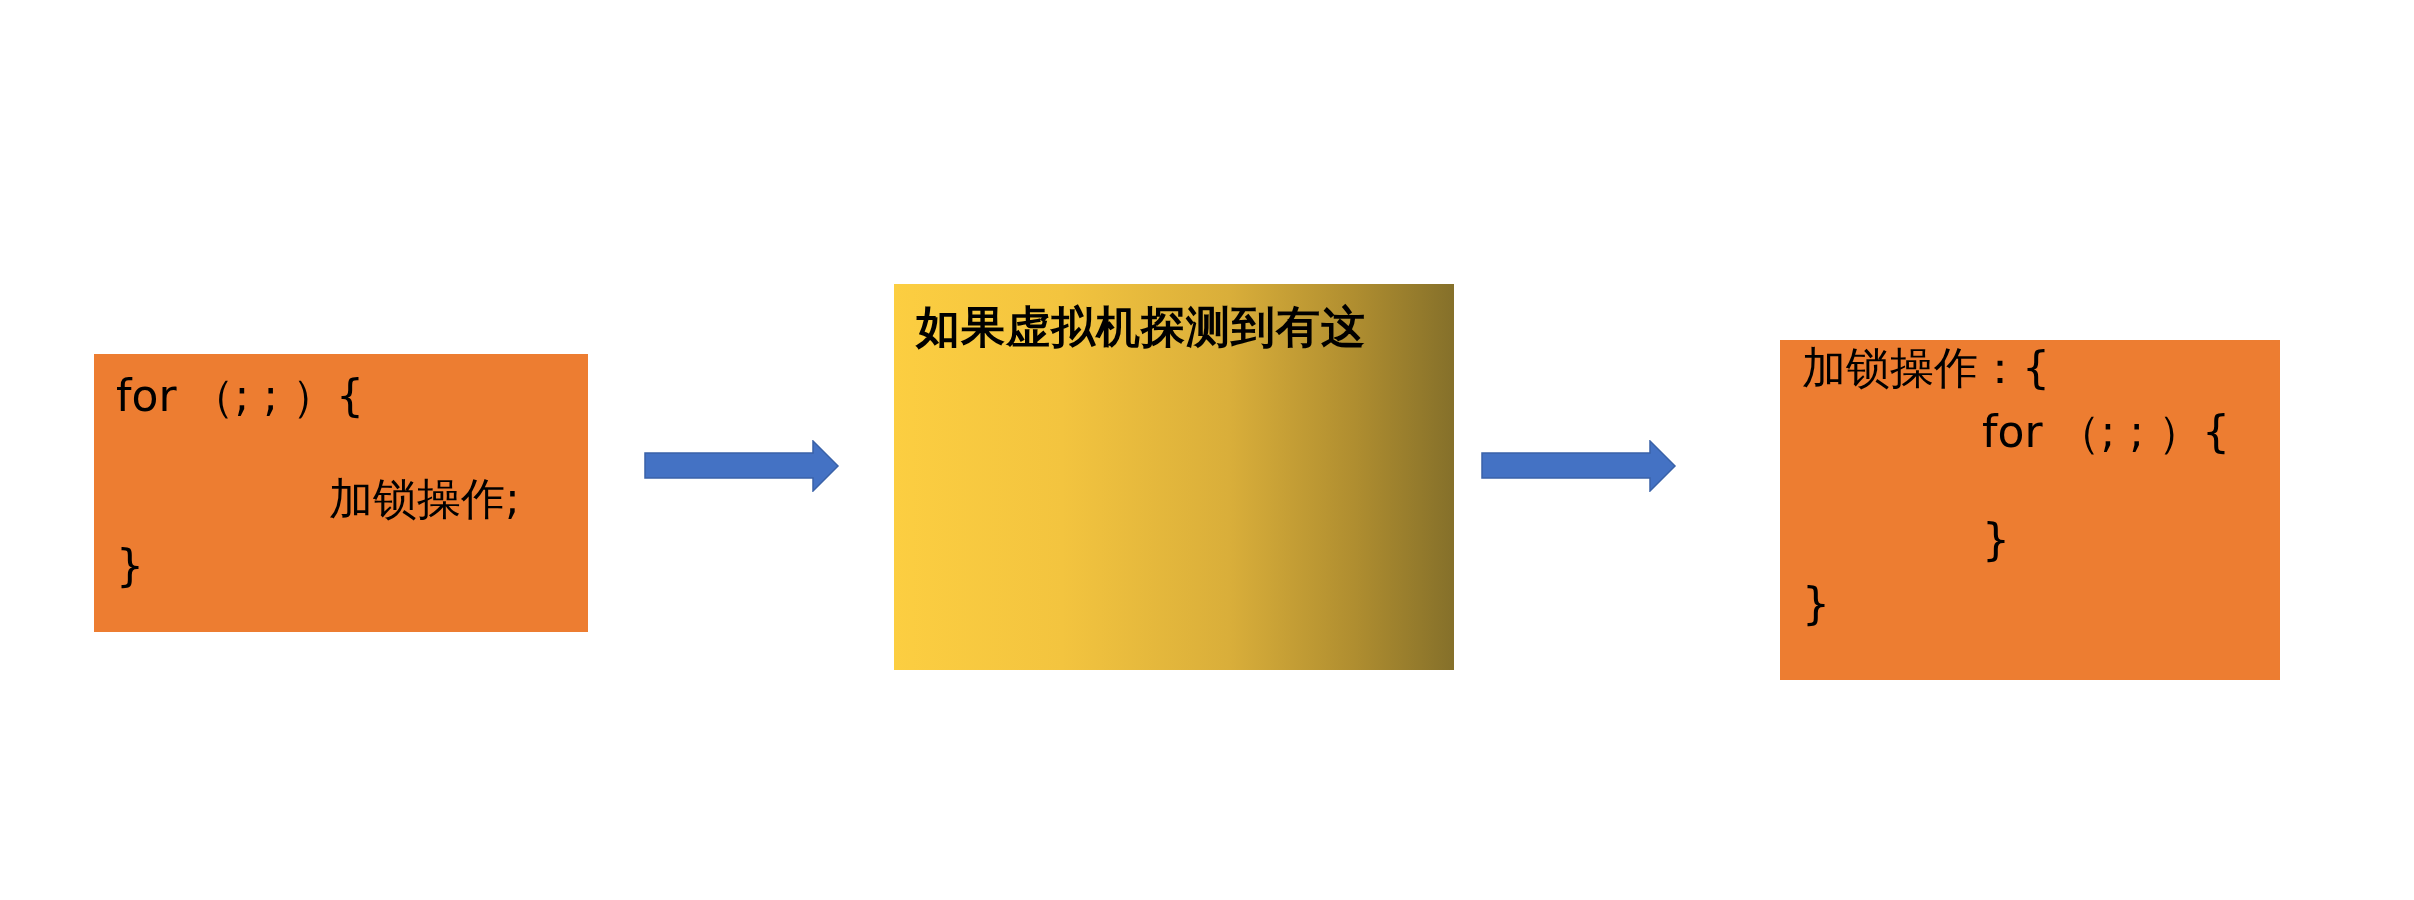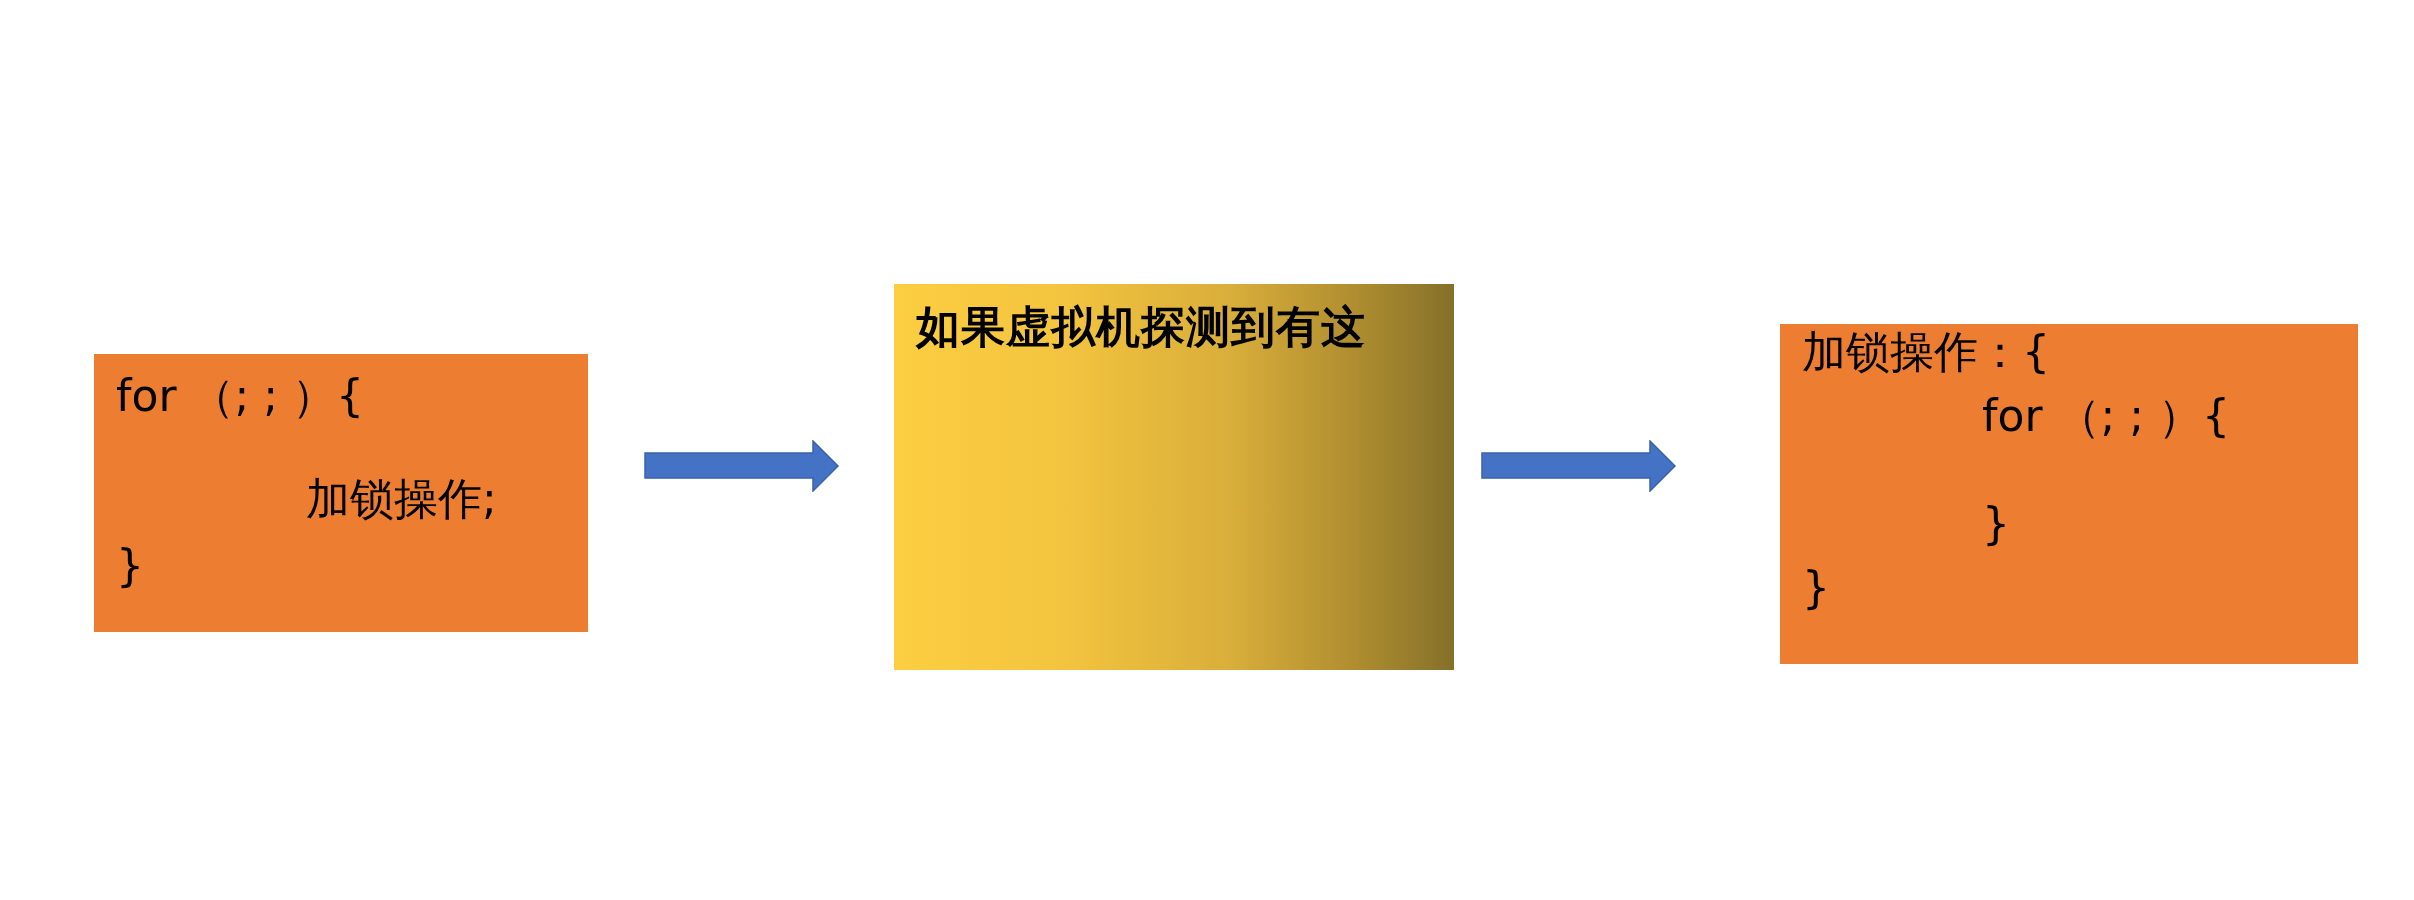--- a/index.html
+++ b/index.html
@@ -6,39 +6,39 @@
     body {
       width: 2414px; height: 900px; background: #ffffff;
       position: relative; overflow: hidden;
       font-family: "DejaVu Sans", "Liberation Sans", sans-serif;
       color: #000;
     }
     .box { position: absolute; box-sizing: border-box; }
     .orange { background: #ED7D31; }
     .line { position: absolute; white-space: pre; font-size: 44px; line-height: 1; }
     #box-before { left: 94px; top: 354px; width: 494px; height: 278px; }
-    #box-after { left: 1780px; top: 324px; width: 578px; height: 340px; padding-left: 28px; }
+    #box-after { left: 1780px; top: 340px; width: 500px; height: 340px; padding-left: 28px; }
     #box-explain {
       left: 894px; top: 284px; width: 560px; height: 386px;
       background: linear-gradient(to right, #FCCE41 0%, #F3C43F 30%, #D9AE3A 60%, #B08E30 82%, #85702A 100%);
     }
     .explain-text {
       position: absolute; left: 22px; top: 14px; width: 530px;
       font-size: 44px; font-weight: bold; line-height: 58px;
       letter-spacing: 1px;
     }
     .explain-text .row { display: block; white-space: pre; }
     .arrow { position: absolute; }
   </style>
 </head>
 <body>
 
 <div class="box orange" id="box-before">
   <span class="line" style="left:22px; top:20px;">for （; ; ）{</span>
-  <span class="line" style="left:212px; top:123px;">加锁操作;</span>
+  <span class="line" style="left:235px; top:123px;">加锁操作;</span>
   <span class="line" style="left:22px; top:190px;">}</span>
 </div>
 
 <svg class="arrow" style="left:644px; top:440px;" width="196" height="52" viewBox="0 0 196 52">
   <polygon points="1,13 169,13 169,1 194,26 169,51 169,38 1,38" fill="#4472C4" stroke="#3A62A8" stroke-width="1.5"></polygon>
 </svg>
 
 <div class="box" id="box-explain">
   <div class="explain-text">
     <span class="row">如果虚拟机探测到有这</span>

